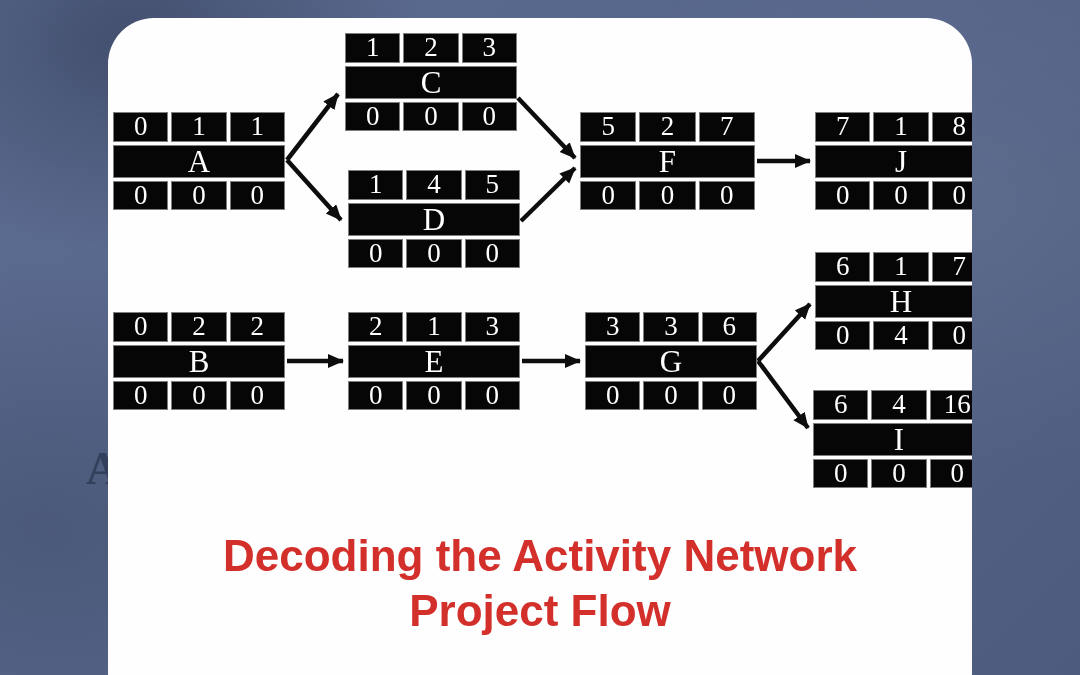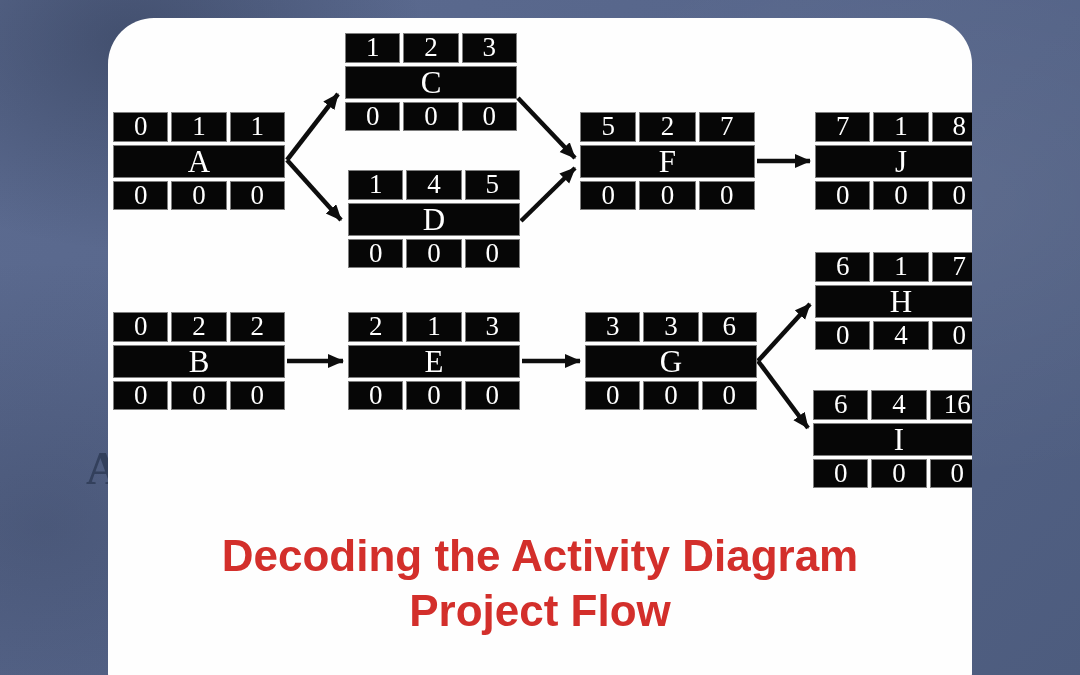--- a/index.html
+++ b/index.html
@@ -208,18 +208,18 @@
             <div class="cell">16</div>
             <div class="cell letter">I</div>
             <div class="cell">0</div>
             <div class="cell">0</div>
             <div class="cell">0</div>
           </div>
         </div>
     </div>
 
     <div class="caption" id="caption-block" style="color: rgb(211, 47, 43);">
-        <div>Decoding the Activity Diagram</div>
+        <div>Decoding the Activity Network</div>
         <div>Project Flow</div>
       </div>
 
   </div>
 </div>
 
 </body></html>

